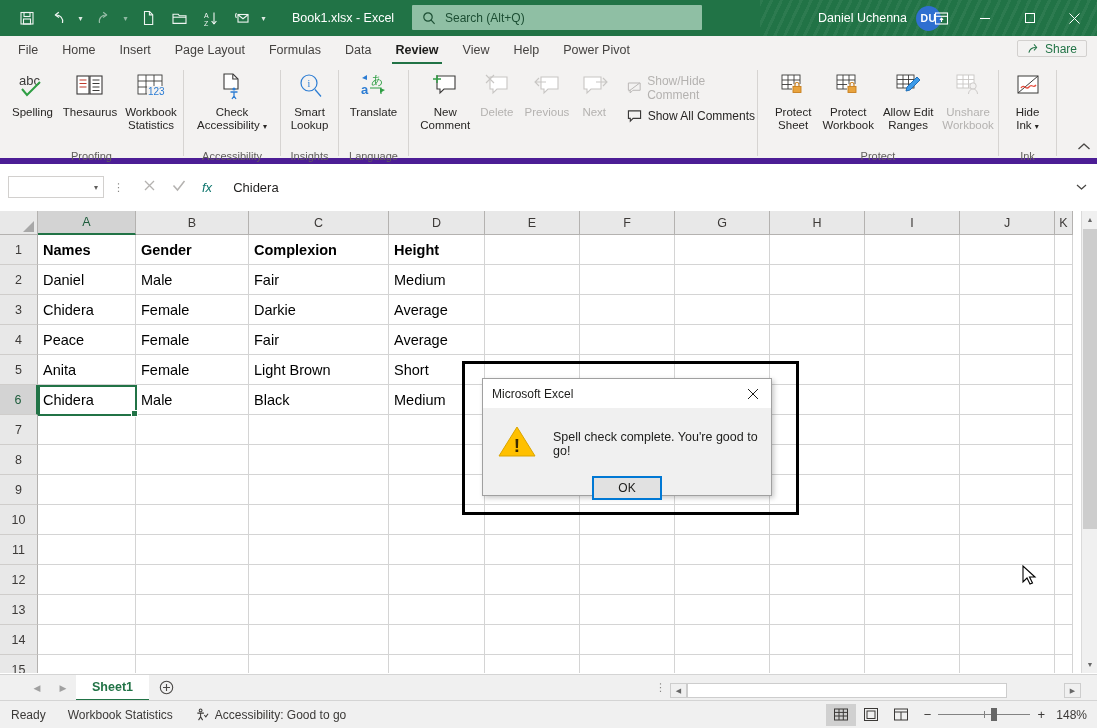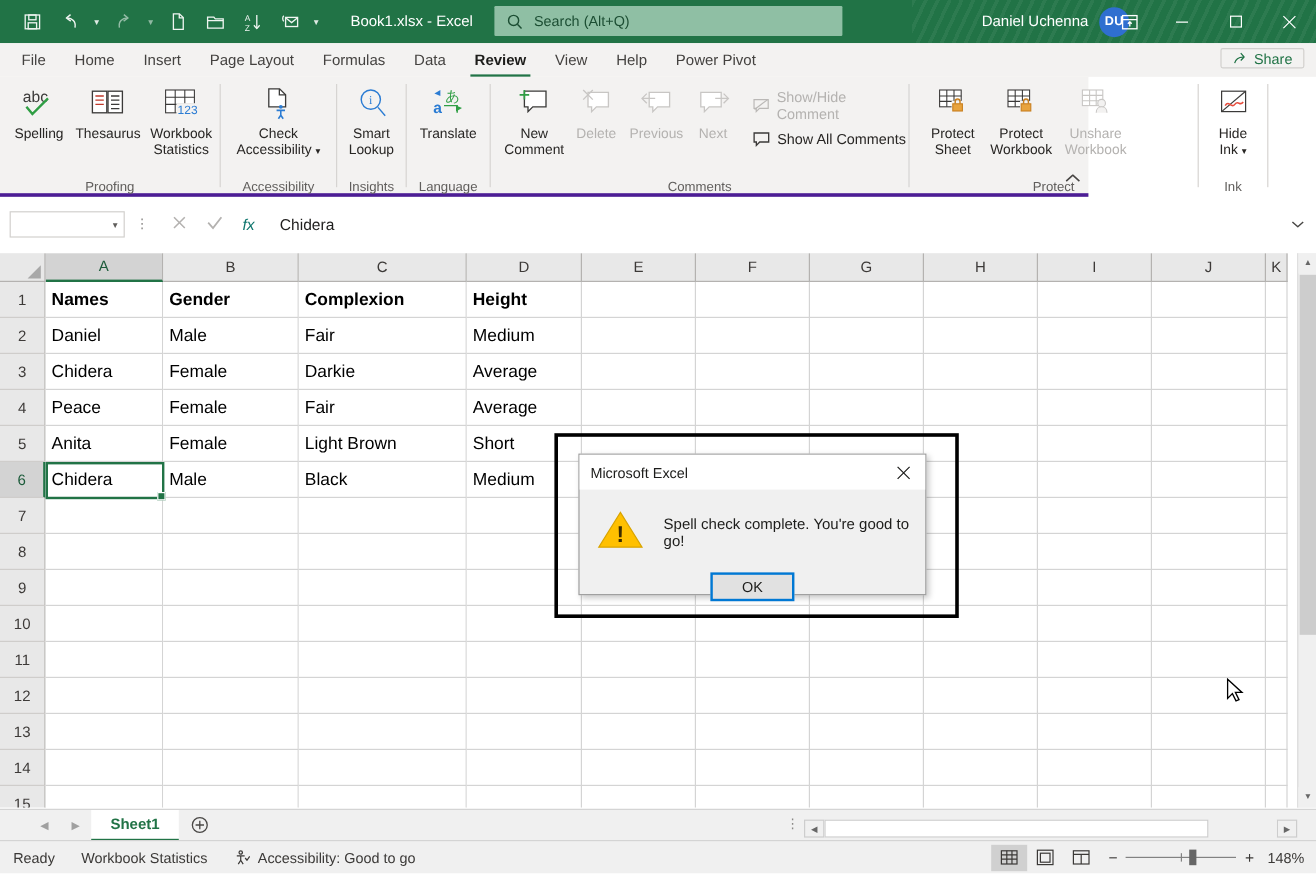--- a/index.html
+++ b/index.html
@@ -82,22 +82,22 @@
   }
   .share-btn {
     position: absolute; right: 10px; top: 4px; height: 17px;
     border: 1px solid #d2d0ce; background: #f3f2f1; color: #217346;
     font-size: 12px; display: flex; align-items: center; gap: 5px;
     padding: 0 9px; border-radius: 2px;
   }
 
   
   .ribbon {
-    position: absolute; top: 64px; left: 0; width: 907px; height: 100px;
-    background: #f3f2f1; border-bottom: 3px solid #4c1d95;
+    position: absolute; top: 64px; left: 0; width: 1097px; height: 100px;
+    background: #f3f2f1; border-bottom: 6px solid #4c1d95;
   }
   .rgroup { position: absolute; top: 0; height: 100px; }
   .rgroup .items {
     display: flex; align-items: flex-start; height: 82px; padding-top: 3px;
   }
   .rgroup .glabel {
     position: absolute; bottom: 2px; width: 100%; text-align: center;
     font-size: 11px; color: #605e5c;
   }
   .rsep {
@@ -562,21 +562,20 @@
             <span>Show/Hide Comment</span>
           </div>
           <div class="rsmall">
             <svg width="15" height="14" viewBox="0 0 16 15" fill="none" stroke="#3b3a39" stroke-width="1.2">
               <path d="M1.5 2h13v8h-8l-3 3v-3h-2z"></path>
             </svg>
             <span style="font-weight:normal;">Show All Comments</span>
           </div>
         </div>
       </div>
-      <div class="glabel">Comments</div>
     </div>
     <div class="rsep" style="left:757px;"></div>
 
     <div class="rgroup" style="left:758px; width:240px;">
       <div class="items" style="padding-left:10px; gap:0;">
         <div class="rbtn" style="width:52px;">
           <span class="ico">
             <svg width="30" height="28" viewBox="0 0 30 28" fill="none" stroke="#3b3a39" stroke-width=".9">
               <rect x="4" y="3" width="18" height="14" fill="#fff"></rect>
               <path d="M4 8h18M4 12.5h18M10 3v14M16 3v14"></path>
@@ -593,20 +592,31 @@
             <svg width="30" height="28" viewBox="0 0 30 28" fill="none" stroke="#3b3a39" stroke-width=".9">
               <rect x="4" y="3" width="18" height="14" fill="#fff"></rect>
               <path d="M4 8h18M4 12.5h18M10 3v14M16 3v14"></path>
               <rect x="14" y="12" width="10" height="8" fill="#f3f2f1" stroke="none"></rect>
               <rect x="15" y="14.5" width="8" height="6" fill="#e8a33d" stroke="#c87f1e"></rect>
               <path d="M17 14.5v-2a2 2 0 014 0v2" stroke="#c87f1e" stroke-width="1.2"></path>
             </svg>
           </span>
           <span class="lbl">Protect</span>
           <span class="lbl" style="margin-top:0;">Workbook</span>
+        </div>
+        <div class="rbtn" style="width:62px;">
+          <span class="ico">
+            <svg width="30" height="28" viewBox="0 0 30 28" fill="none" stroke="#3b3a39" stroke-width=".9">
+              <rect x="4" y="3" width="17" height="13" fill="#fff"></rect>
+              <path d="M4 7.5h17M4 12h17M10 3v13M15.5 3v13"></path>
+              <path d="M24 5l3 3-10 10-4 1 1-4z" fill="#3c9ae8" stroke="#1e6fb8" stroke-width="1"></path>
+            </svg>
+          </span>
+          <span class="lbl">Allow Edit</span>
+          <span class="lbl" style="margin-top:0;">Ranges</span>
         </div>
         <div class="rbtn disabled" style="width:62px;">
           <span class="ico">
             <svg width="30" height="28" viewBox="0 0 30 28" fill="none" stroke="#c8c6c4" stroke-width=".9">
               <rect x="4" y="3" width="17" height="13" fill="#fff"></rect>
               <path d="M4 7.5h17M4 12h17M10 3v13M15.5 3v13"></path>
               <circle cx="20" cy="14" r="3.2" fill="#f3f2f1"></circle>
               <path d="M15.5 22c0-3 2-5 4.5-5s4.5 2 4.5 5" fill="#f3f2f1"></path>
             </svg>
           </span>

